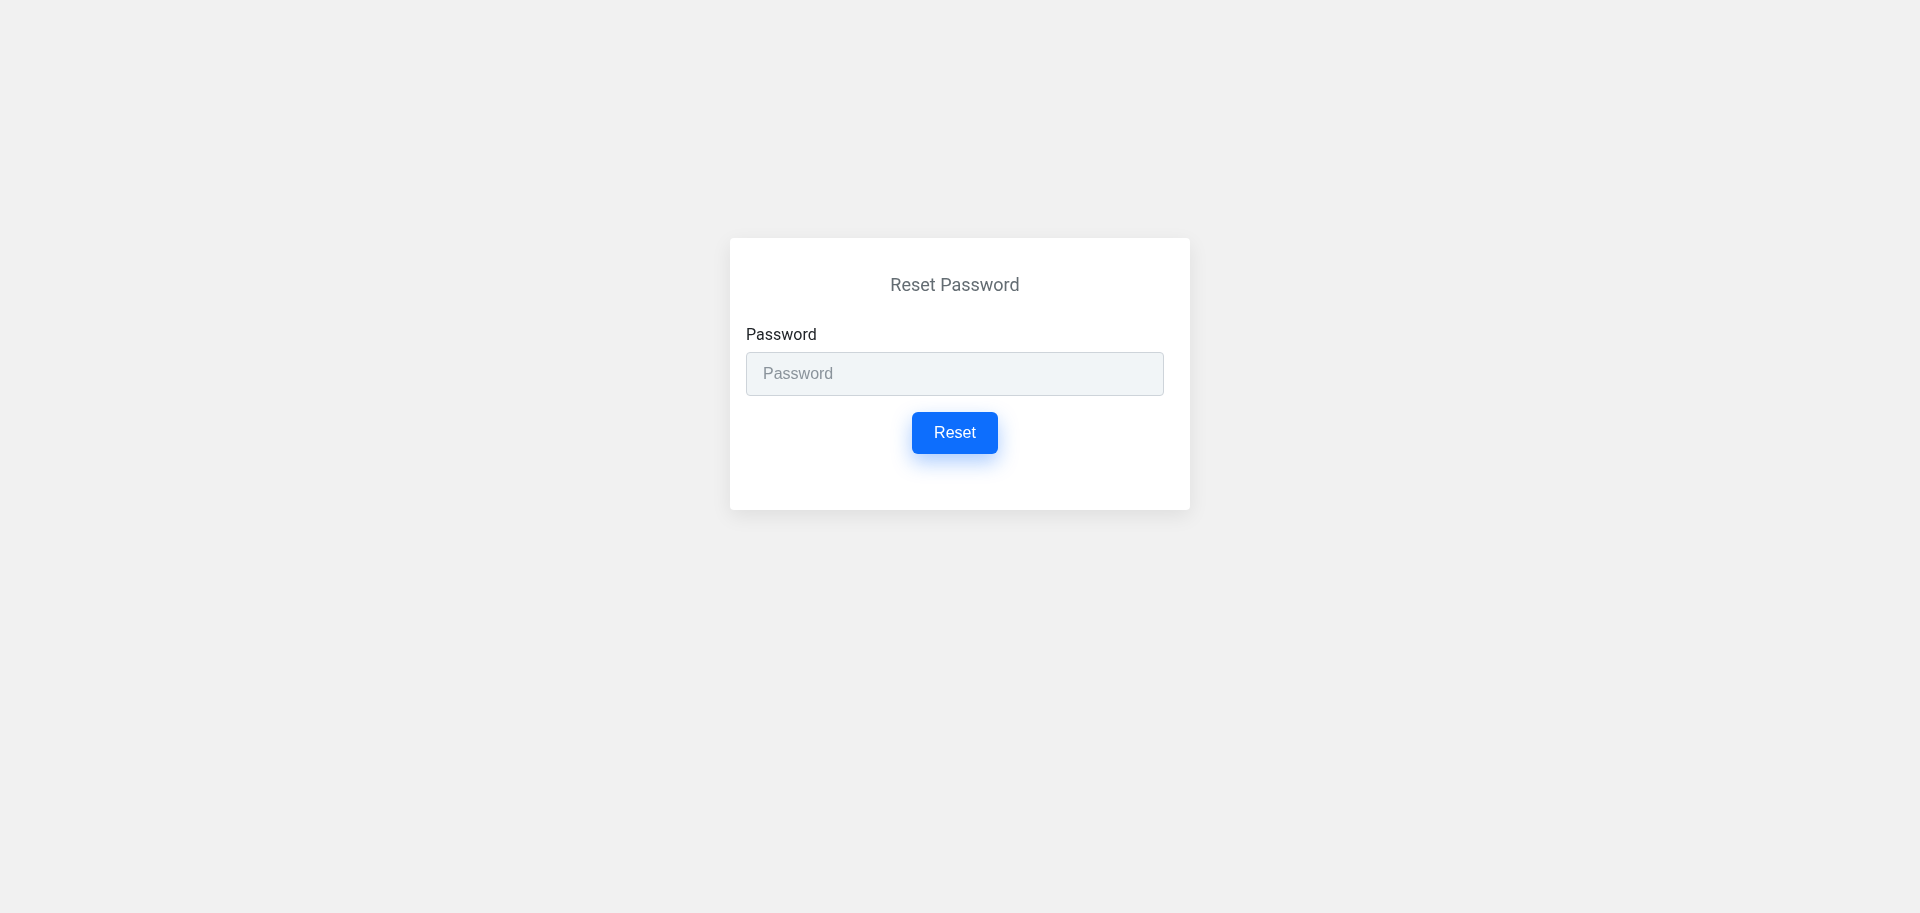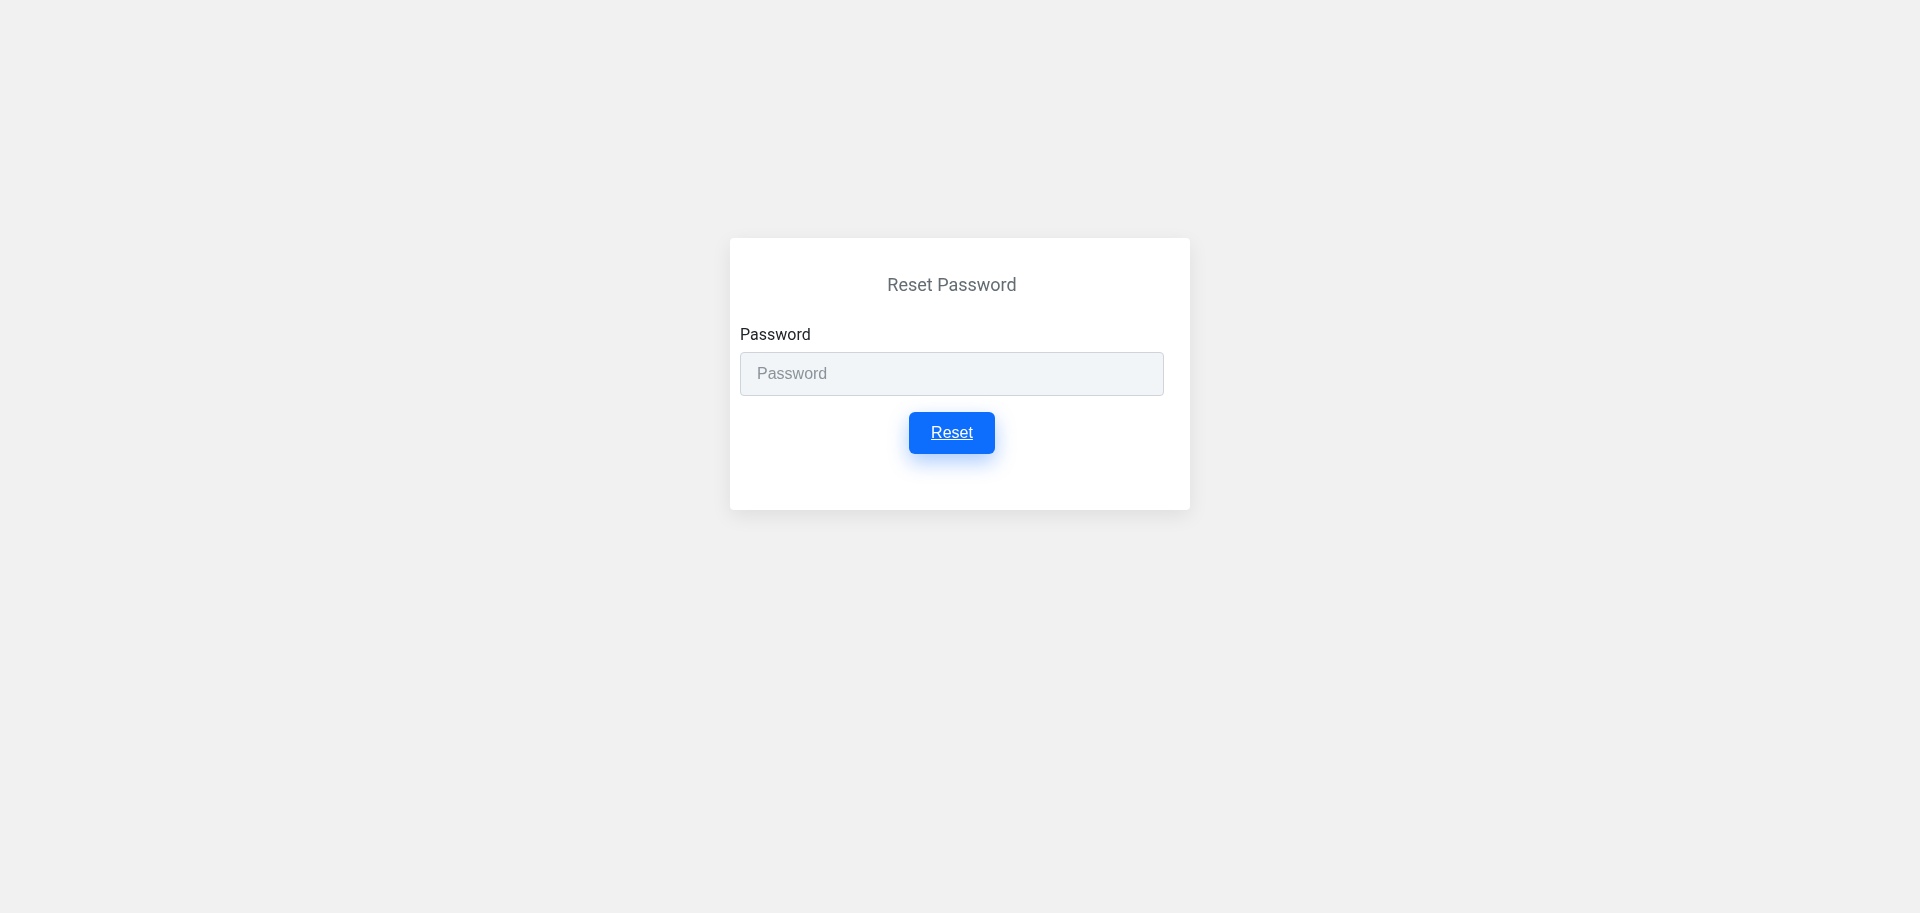--- a/index.html
+++ b/index.html
@@ -14,21 +14,21 @@
       background-color: #f1f1f1;
       font-family: -apple-system, BlinkMacSystemFont, "Segoe UI", Roboto, "Helvetica Neue", Arial, sans-serif;
       display: flex;
       align-items: center;
       justify-content: center;
     }
 
     .card {
       background-color: #ffffff;
       width: 460px;
-      padding: 36px 26px 56px 10px;
+      padding: 36px 26px 56px 16px;
       border-radius: 4px;
       box-shadow: 0 6px 20px rgba(0, 0, 0, 0.08);
       position: relative;
       top: -83px;
     }
 
     .card-title {
       text-align: center;
       color: #636c72;
       font-size: 18px;
@@ -69,21 +69,20 @@
     .btn-primary {
       background-color: #0d6efd;
       color: #ffffff;
       border: none;
       border-radius: 6px;
       padding: 12px 22px;
       font-size: 16px;
       font-weight: 400;
       cursor: pointer;
       box-shadow: 0 8px 20px rgba(13, 110, 253, 0.35);
-      text-decoration: underline;
     }
   </style>
 </head>
 <body>
 
 <div class="card">
   <h5 class="card-title">Reset Password</h5>
 
   <label class="form-label">Password</label>
   <input type="password" class="form-input" placeholder="Password" style="">

